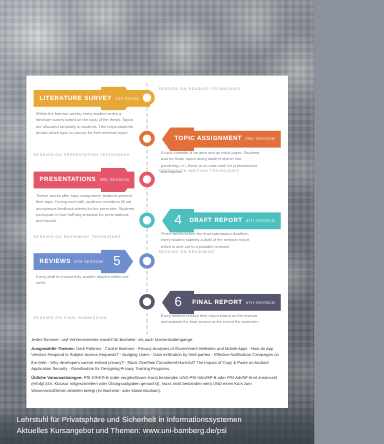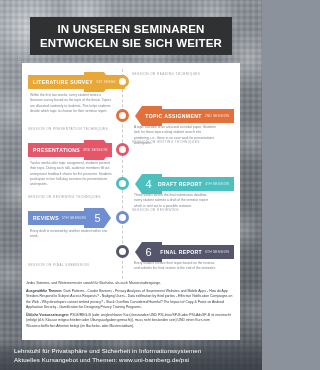--- a/index.html
+++ b/index.html
@@ -168,24 +168,20 @@
     padding-left: 14px; gap: 2px;
     background: linear-gradient(180deg, rgba(70,76,84,.0) 0%, rgba(60,66,74,.55) 40%, rgba(52,58,66,.78) 100%);
   }
   #footer .fline { color: #ffffff; font-size: 6.2px; letter-spacing: .1px; white-space: nowrap; }
 </style>
 </head>
 <body>
 
 <div id="poster">
 
-  <div id="title-banner">
-    <div class="tline">IN UNSEREN SEMINAREN</div>
-    <div class="tline">ENTWICKELN SIE SICH WEITER</div>
-  </div>
 
   <div id="sheet">
 
     <div class="timeline-axis"></div>
 
     <div id="steps-container"></div>
 
     <div id="notes">
       <p>Jedes Sommer- und Wintersemester sowohl für Bachelor- als auch Masterstudiengänge.</p>
       <p>

